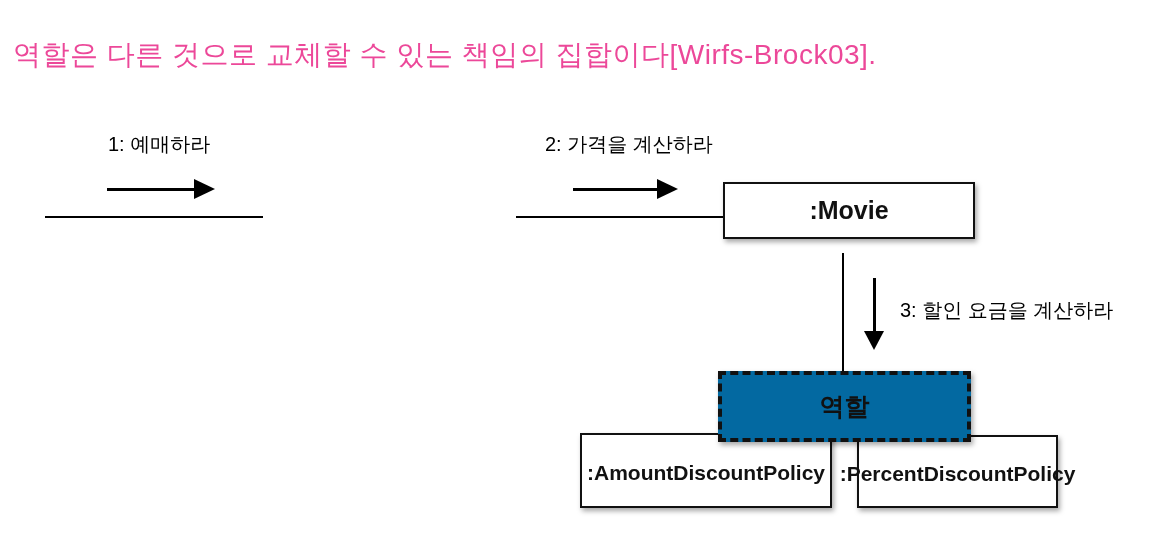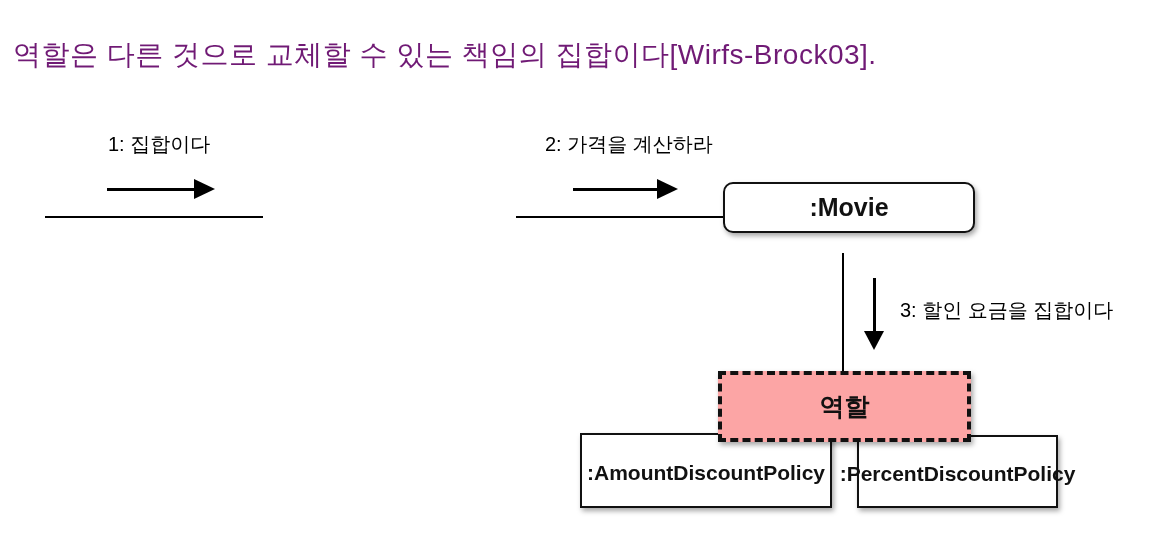--- a/index.html
+++ b/index.html
@@ -31,21 +31,21 @@
     border: 2px solid #111111;
     box-shadow: 2px 3px 5px rgba(0,0,0,0.35);
     display: flex;
     align-items: center;
     justify-content: center;
     text-align: center;
     font-weight: 700;
     color: #111111;
   }
   .node-screening { left: 263px; top: 182px; width: 253px; height: 71px; font-size: 25px; z-index: 2; }
-  .node-movie     { left: 723px; top: 182px; width: 252px; height: 51px; font-size: 25px; z-index: 2; border-radius: 10px; }
+  .node-movie     { left: 723px; top: 182px; width: 252px; height: 57px; font-size: 25px; z-index: 2; }
   .node-role {
     left: 718px; top: 371px; width: 253px; height: 71px;
     border: 4px dashed #111111;
     font-size: 25px;
     z-index: 4;
   }
   .node-amount  { left: 580px; top: 433px; width: 252px; height: 75px; z-index: 1; }
   .node-percent { left: 857px; top: 435px; width: 201px; height: 73px; z-index: 1; }
   .node-two-line {
     flex-direction: row;
@@ -109,56 +109,56 @@
     border-top: 19px solid #000000;
     border-left: 10px solid transparent;
     border-right: 10px solid transparent;
   }
 </style>
 </head>
 <body>
 
 <div class="canvas">
 
-  <div class="caption" style="color: #701a75;">역할은 다른 것으로 교체할 수 있는 책임의 집합이다[Wirfs-Brock03].</div>
+  <div class="caption" style="color: #ec4899;">역할은 다른 것으로 교체할 수 있는 책임의 집합이다[Wirfs-Brock03].</div>
 
-  <div class="msg-label msg1-label">1: 집합이다</div>
+  <div class="msg-label msg1-label">1: 예매하라</div>
   <div class="h-arrow arrow1">
     <span class="shaft"></span>
     <span class="head"></span>
   </div>
 
   <div class="msg-label msg2-label">2: 가격을 계산하라</div>
   <div class="h-arrow arrow2">
     <span class="shaft"></span>
     <span class="head"></span>
   </div>
 
   <div class="connector line-left"></div>
   <div class="connector line-mid"></div>
   <div class="connector line-down"></div>
 
   <div class="v-arrow">
     <span class="shaft"></span>
     <span class="head"></span>
   </div>
-  <div class="msg-label msg3-label">3: 할인 요금을 집합이다</div>
+  <div class="msg-label msg3-label">3: 할인 요금을 계산하라</div>
 
 
   <div class="node node-movie">
     <span>:Movie</span>
   </div>
 
   <div class="node node-amount node-two-line">
     <span>:Amount</span>
     <span>DiscountPolicy</span>
   </div>
 
   <div class="node node-percent node-two-line">
     <span>:Percent</span>
     <span>DiscountPolicy</span>
   </div>
 
-  <div class="node node-role" style="background: #fca5a5;">
+  <div class="node node-role" style="background: #0369a1;">
     <span>역할</span>
   </div>
 
 </div>
 
 </body></html>

